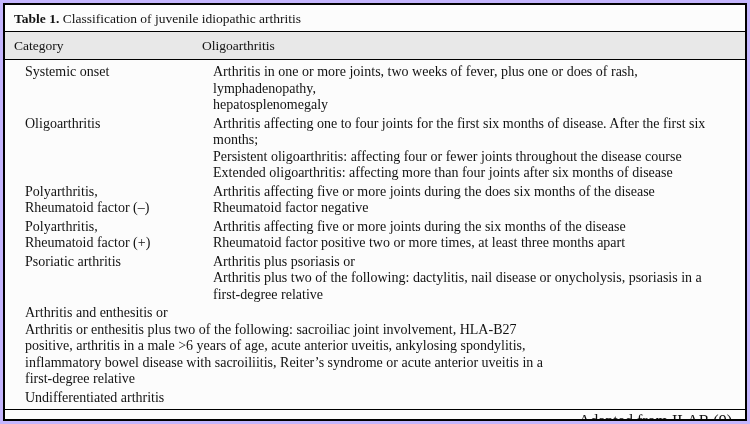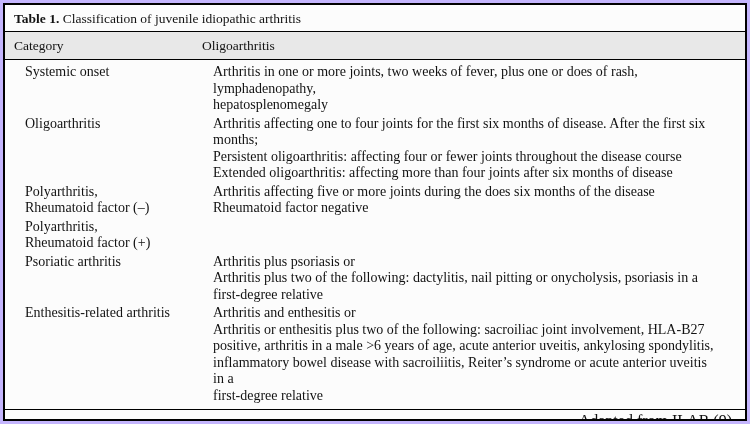--- a/index.html
+++ b/index.html
@@ -99,36 +99,38 @@
       </div>
       <div class="row">
         <div class="cat">Polyarthritis,
 Rheumatoid factor (–)</div>
         <div class="chars">Arthritis affecting five or more joints during the does six months of the disease
 Rheumatoid factor negative</div>
       </div>
       <div class="row">
         <div class="cat">Polyarthritis,
 Rheumatoid factor (+)</div>
+        <div class="chars">Arthritis affecting five or more joints during the six months of the disease
+Rheumatoid factor positive two or more times, at least three months apart</div>
       </div>
       <div class="row">
         <div class="cat">Psoriatic arthritis</div>
         <div class="chars">Arthritis plus psoriasis or
-Arthritis plus two of the following: dactylitis, nail pitting or onycholysis, psoriasis in a
+Arthritis plus two of the following: dactylitis, nail disease or onycholysis, psoriasis in a
 first-degree relative</div>
       </div>
       <div class="row">
-        <div class="cat">Enthesitis-related arthritis</div>
         <div class="chars">Arthritis and enthesitis or
 Arthritis or enthesitis plus two of the following: sacroiliac joint involvement, HLA-B27
 positive, arthritis in a male &gt;6 years of age, acute anterior uveitis, ankylosing spondylitis,
 inflammatory bowel disease with sacroiliitis, Reiter’s syndrome or acute anterior uveitis in a
 first-degree relative</div>
       </div>
       <div class="row">
+        <div class="cat">Undifferentiated arthritis</div>
       </div>
     </div>
 
     <div class="rule"></div>
 
     <div class="footnote">Adapted from ILAR (9).</div>
 
   </div>
 </div>
 

